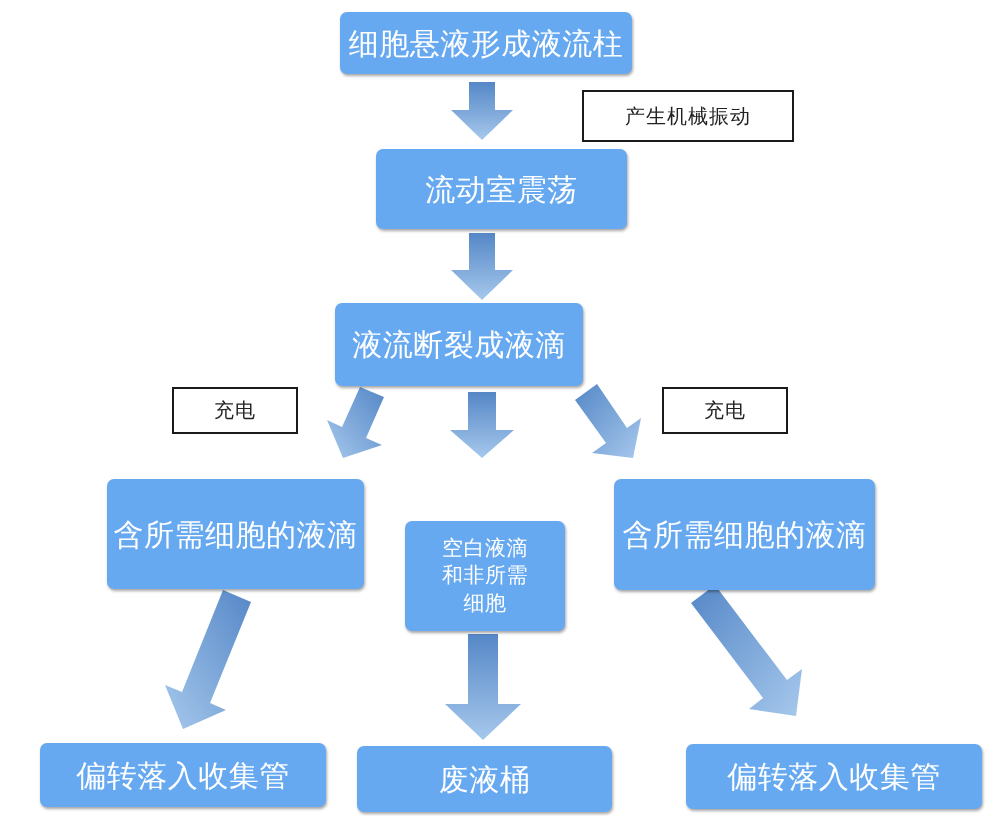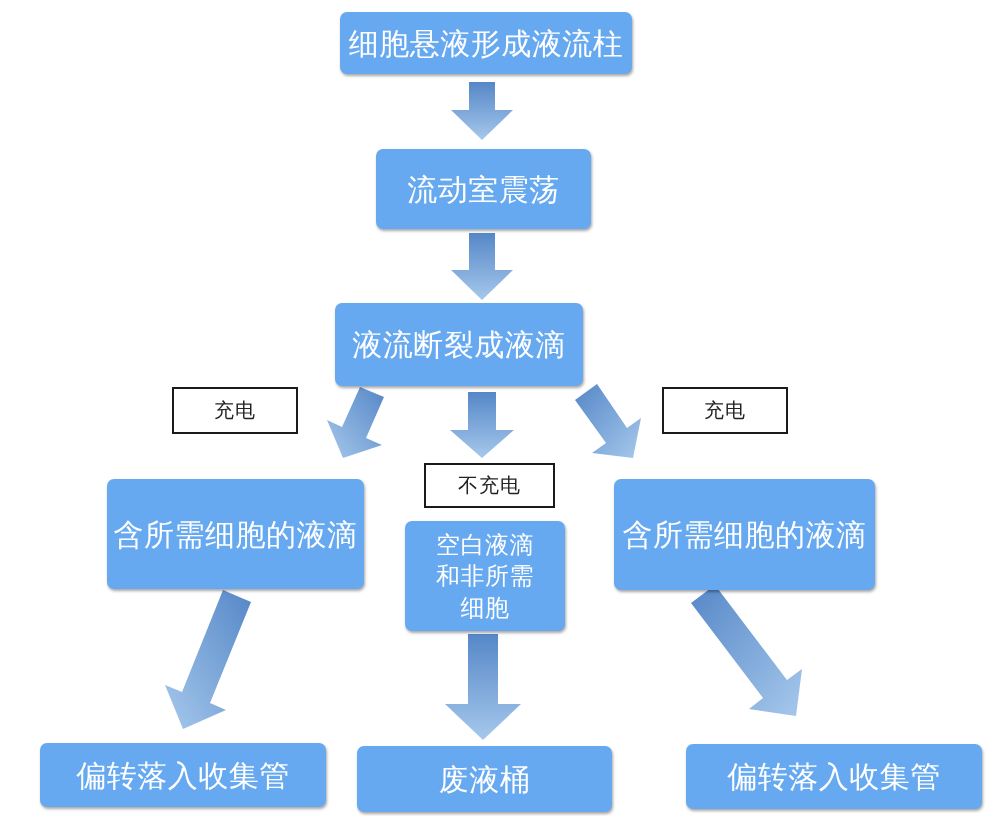--- a/index.html
+++ b/index.html
@@ -1,30 +1,30 @@
 <!DOCTYPE html>
 <html lang="zh" style="--box-fill: #66a9f0; --box-text: #ffffff;"><head>
 <meta charset="utf-8">
 <style>
   html,body { margin:0; padding:0; background:#fff; }
   #canvas {
     position:relative; width:1000px; height:816px;
     background:#fff; overflow:hidden;
-    font-family:Liberation Sans, sans-serif;
+    font-family:Liberation Serif, serif;
   }
   #arrow-layer { position:absolute; left:0; top:0; width:1000px; height:816px; }
   .node {
     position:absolute; box-sizing:border-box;
     background:var(--box-fill,#66a9f0); color:var(--box-text,#ffffff);
     display:flex; align-items:center; justify-content:center; text-align:center;
     border-radius:7px; font-size:30px; line-height:1.3; white-space:pre-line;
     box-shadow:1px 2px 3px rgba(0,0,0,0.35);
     letter-spacing:0.5px;
   }
-  .node.small-text { font-size:24px; }
+  .node.small-text { font-size:21px; }
   .ann {
     position:absolute; box-sizing:border-box;
     background:#fff; border:2px solid #1a1a1a; color:#222;
     display:flex; align-items:center; justify-content:center; text-align:center;
     font-size:20px; letter-spacing:1px;
   }
 </style>
 </head>
 <body>
 
@@ -51,30 +51,30 @@
     <polygon fill="url(#gdiagl)" points="360,387 342,427 327,420 343,458 382,445 366,438 384,397"></polygon>
     <polygon fill="url(#gvert)" points="496,392 496,430 514,430 482,458 450,430 468,430 468,392"></polygon>
     <polygon fill="url(#gdiagr)" points="575,400 606,443 592,453 633,458 641,418 627,428 597,384"></polygon>
     <polygon fill="url(#gdiagl)" points="223,590 182,692 165,685 183,729 226,710 210,703 251,602"></polygon>
     <polygon fill="url(#gvert)" points="498,634 498,704 521,704 483,740 445,704 468,704 468,634"></polygon>
     <polygon fill="url(#gdiagr)" points="691,603 763,698 749,709 796,716 802,669 787,680 715,585"></polygon>
   </svg>
 
   <div class="node" style="left:340px; top:12px; width:292px; height:62px;">细胞悬液形成液流柱</div>
 
+  <div class="ann" style="left:582px; top:90px; width:212px; height:52px;">产生机械振动</div>
 
-  <div class="node" style="left:376px; top:149px; width:215px; height:80px;">流动室震荡</div>
+  <div class="node" style="left:376px; top:149px; width:251px; height:80px;">流动室震荡</div>
 
   <div class="node" style="left:335px; top:303px; width:248px; height:83px;">液流断裂成液滴</div>
 
   <div class="ann" style="left:172px; top:387px; width:126px; height:47px;">充电</div>
 
   <div class="ann" style="left:662px; top:387px; width:126px; height:47px;">充电</div>
 
-  <div class="ann" style="left:424px; top:463px; width:131px; height:45px;">不充电</div>
 
   <div class="node" style="left:107px; top:479px; width:257px; height:110px;">含所需细胞的液滴</div>
 
   <div class="node small-text" style="left:405px; top:521px; width:160px; height:110px;">空白液滴
 和非所需
 细胞</div>
 
   <div class="node" style="left:614px; top:479px; width:261px; height:111px;">含所需细胞的液滴</div>
 
   <div class="node" style="left:40px; top:743px; width:286px; height:64px;">偏转落入收集管</div>

